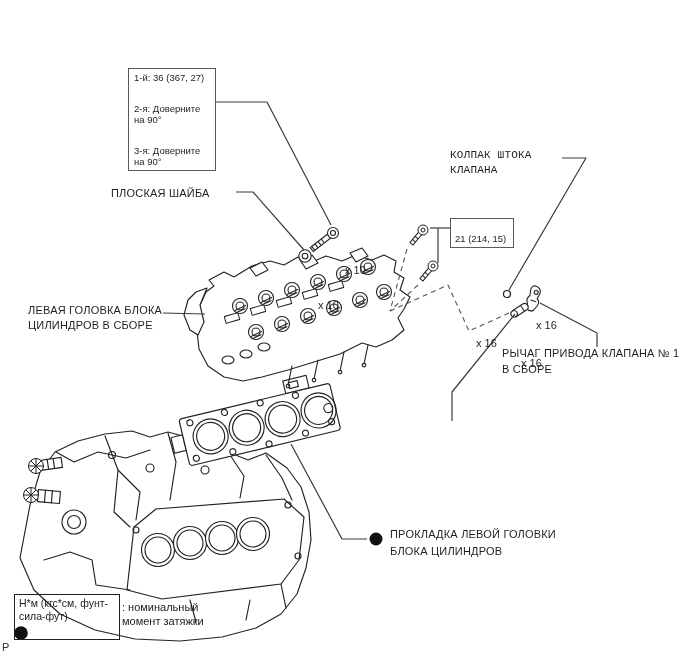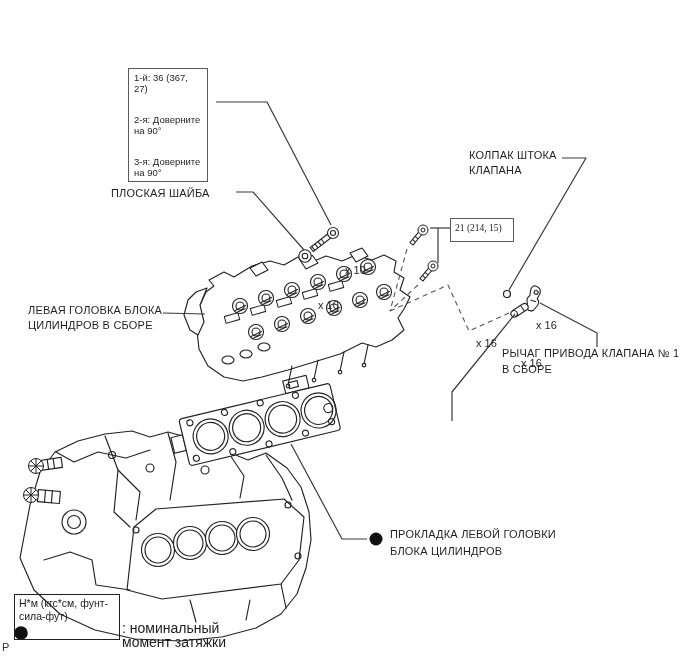--- a/index.html
+++ b/index.html
@@ -6,21 +6,21 @@
   #stage{position:relative;width:688px;height:658px;background:#ffffff;overflow:hidden;
          font-family:"Liberation Sans",sans-serif;color:#1c1c1c;}
   #art{position:absolute;left:0;top:0;}
   .lbl{position:absolute;font-size:11px;line-height:15px;letter-spacing:.2px;white-space:nowrap;color:#1f1f1f;}
   .qty{position:absolute;font-size:11px;line-height:12px;color:#1f1f1f;white-space:nowrap;margin-top:48px;}
   .torque-box{position:absolute;border:1.5px solid #5a5a5a;background:#fff;
               font-size:9.5px;line-height:11px;color:#1f1f1f;padding:3px 5px;box-sizing:border-box;}
   .torque-box .gap{margin-top:20px;}
   .legend-box{position:absolute;left:14px;top:594px;width:106px;height:46px;border:1.4px solid #1f1f1f;
               box-sizing:border-box;font-size:10.5px;line-height:13px;padding:2px 4px;white-space:nowrap;}
-  .legend-note{position:absolute;left:122px;top:621px;font-size:14px;line-height:14px;white-space:nowrap;}
+  .legend-note{position:absolute;left:122px;top:600px;font-size:11px;line-height:14px;white-space:nowrap;}
   .legend-row{position:absolute;left:33px;top:626px;font-size:11px;line-height:14px;white-space:nowrap;}
   .pmark{position:absolute;left:2px;top:641px;font-size:11px;color:#333;}
 </style>
 </head>
 <body>
 
 <div id="stage">
 
   <svg id="art" width="688" height="658" viewBox="0 0 688 658">
     <defs>
@@ -230,35 +230,35 @@
     <g stroke="#555" stroke-width="1.1" fill="none" stroke-dasharray="5,4" stroke-linejoin="round">
       <line x1="407" y1="249" x2="390" y2="311"></line>
       <line x1="418" y1="285" x2="390" y2="311"></line>
       <polyline points="390,311 448,285 469,331 509,313"></polyline>
     </g>
 
     <circle cx="376" cy="539" r="6.5" fill="#111"></circle>
     <circle cx="21" cy="633" r="6.8" fill="#111"></circle>
   </svg>
 
-  <div class="torque-box" style="left:128px;top:68px;width:80px;">
+  <div class="torque-box" style="left:128px;top:68px;width:88px;">
     <div>1-й: 36 (367, 27)</div>
     <div class="gap">2-я: Доверните</div>
     <div>на 90°</div>
     <div class="gap">3-я: Доверните</div>
     <div>на 90°</div>
   </div>
 
-  <div class="torque-box" style="left:450px;top:218px;width:64px;height:24px;line-height:12px;padding:3px 4px;font-family:Liberation Serif, serif;">
+  <div class="torque-box" style="left:450px;top:218px;width:64px;height:24px;line-height:12px;padding:14px 4px;">
     <span>21 (214, 15)</span>
   </div>
 
   <div class="lbl" style="left:111px;top:186px;">ПЛОСКАЯ ШАЙБА</div>
 
-  <div class="lbl" style="left:469px;top:148px;">
+  <div class="lbl" style="left:450px;top:148px;font-family:Liberation Mono, monospace;">
     <div>КОЛПАК ШТОКА</div>
     <div>КЛАПАНА</div>
   </div>
 
   <div class="lbl" style="left:28px;top:303px;">
     <div>ЛЕВАЯ ГОЛОВКА БЛОКА</div>
     <div>ЦИЛИНДРОВ В СБОРЕ</div>
   </div>
 
   <div class="lbl" style="left:502px;top:345px;line-height:16px;">

